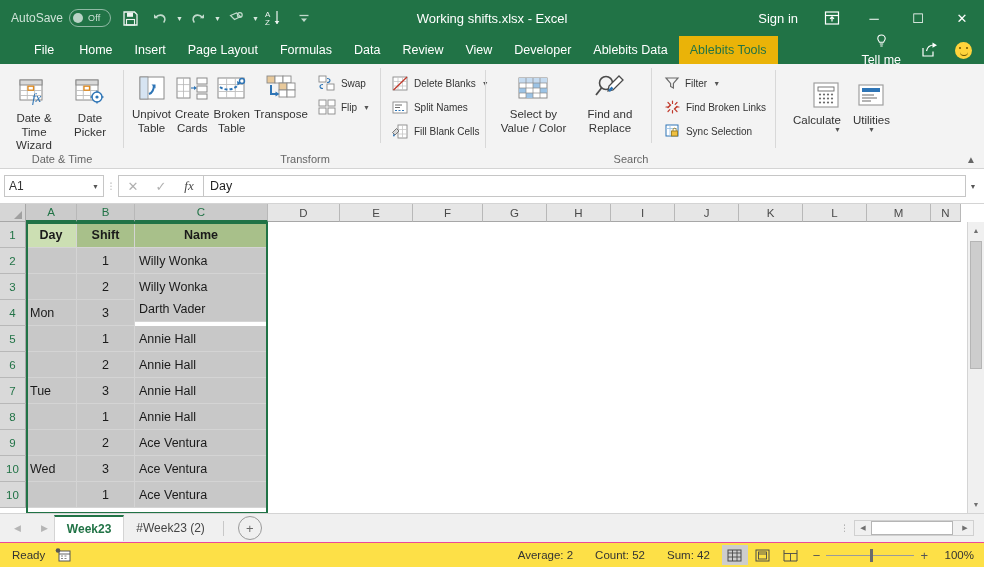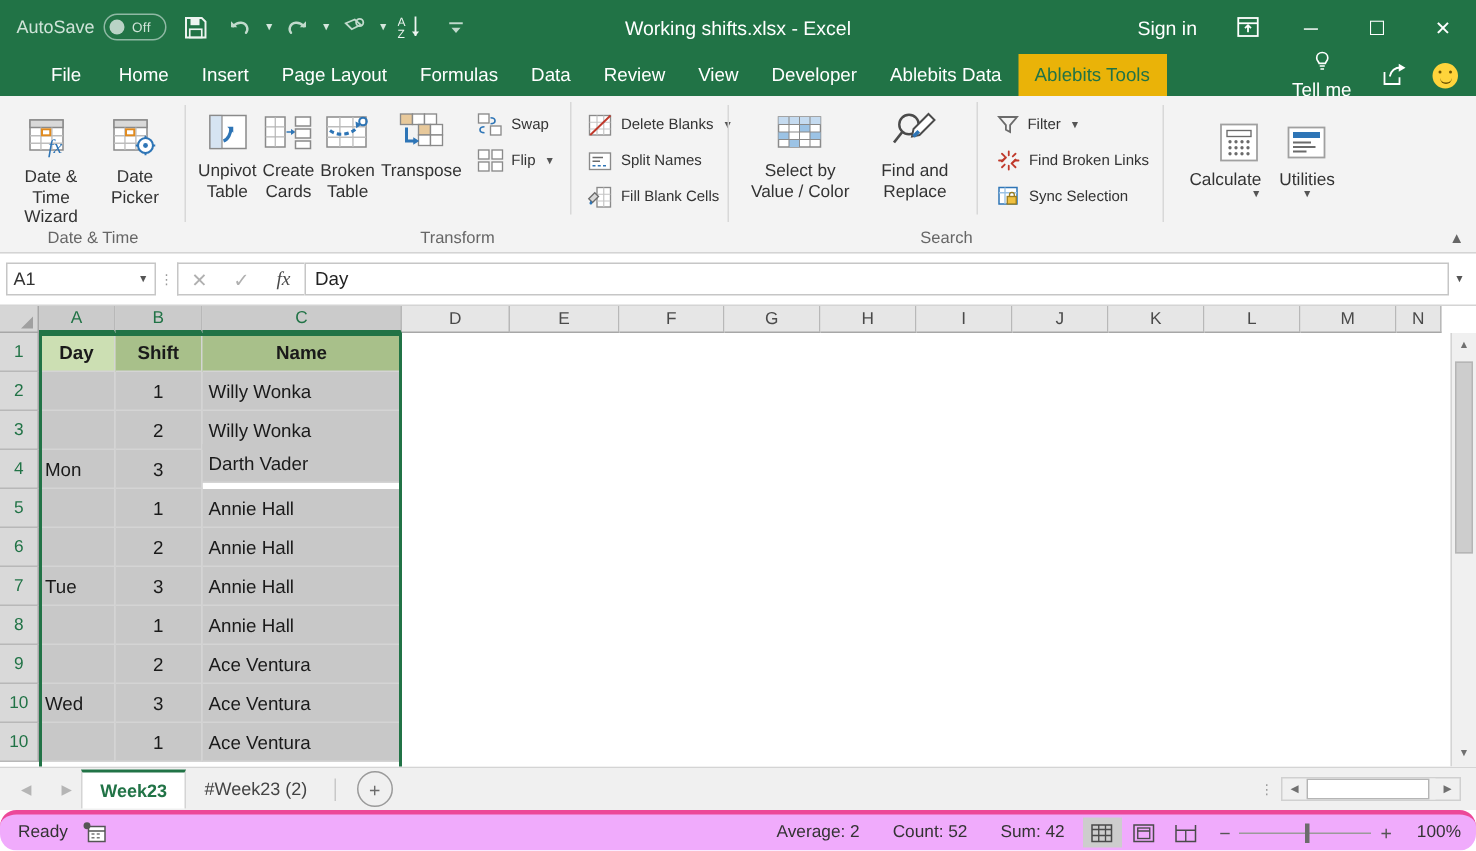--- a/index.html
+++ b/index.html
@@ -106,21 +106,21 @@
   .stab-sep{width:1px;height:15px;background:#c8c8c8;margin:0 6px;}
   .addsheet{width:22px;height:22px;border-radius:50%;border:1px solid #9a9a9a;color:#6b6b6b;display:flex;align-items:center;justify-content:center;font-size:13px;margin-left:8px;}
   .hsplit{margin-left:auto;display:flex;align-items:center;padding-right:10px;gap:5px;}
   .hgrip{color:#9a9a9a;font-size:9px;letter-spacing:0;line-height:8px;text-align:center;}
   .hscroll{display:flex;align-items:center;width:120px;height:16px;background:#f0f0f0;border:1px solid #d0d0d0;box-sizing:border-box;}
   .hs-arrow{width:16px;height:14px;display:flex;align-items:center;justify-content:center;color:#707070;font-size:7px;}
   .hs-track{flex:1;height:14px;background:#f0f0f0;position:relative;}
   .hs-thumb{position:absolute;left:0;top:0;bottom:0;width:82px;background:#fff;border:1px solid #b5b5b5;box-sizing:border-box;}
 
   
-  .statusbar{flex:0 0 24px;background:#f0abfc;border-top:3px solid #ec4899;display:flex;align-items:center;font-size:11.5px;color:#333;border-radius:11px;}
+  .statusbar{flex:0 0 24px;background:#fde047;border-top:1px solid #ec4899;display:flex;align-items:center;font-size:11.5px;color:#333;}
   .sb-left{display:flex;align-items:center;gap:10px;padding-left:12px;}
   .sb-right{margin-left:auto;display:flex;align-items:center;padding-right:10px;}
   .sb-stat{padding:0 11px;}
   .viewbtn{width:26px;height:20px;display:flex;align-items:center;justify-content:center;margin:0 1px;}
   .viewbtn.active{background:#cdcdcd;}
   .zoomwrap{display:flex;align-items:center;gap:6px;margin-left:8px;}
   .zoomtrack{width:88px;height:1px;background:#9a9a9a;position:relative;}
   .zoomthumb{position:absolute;left:44px;top:-6px;width:3px;height:13px;background:#6b6b6b;}
   .zoomsign{color:#555;font-size:13px;}
   .zoompct{width:40px;text-align:right;color:#333;}

